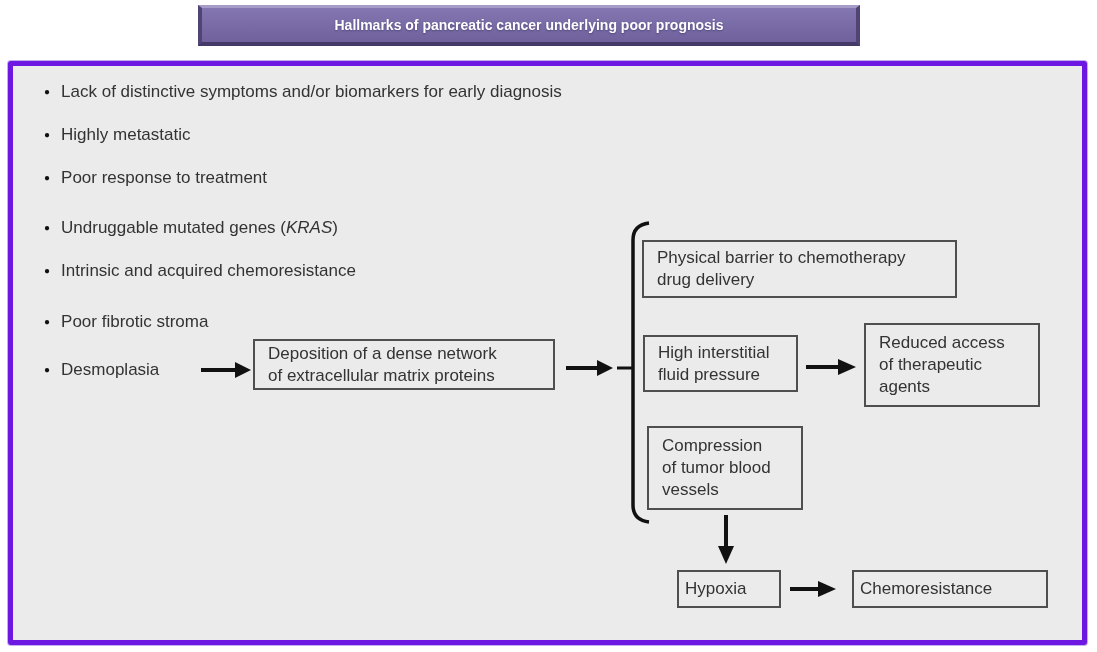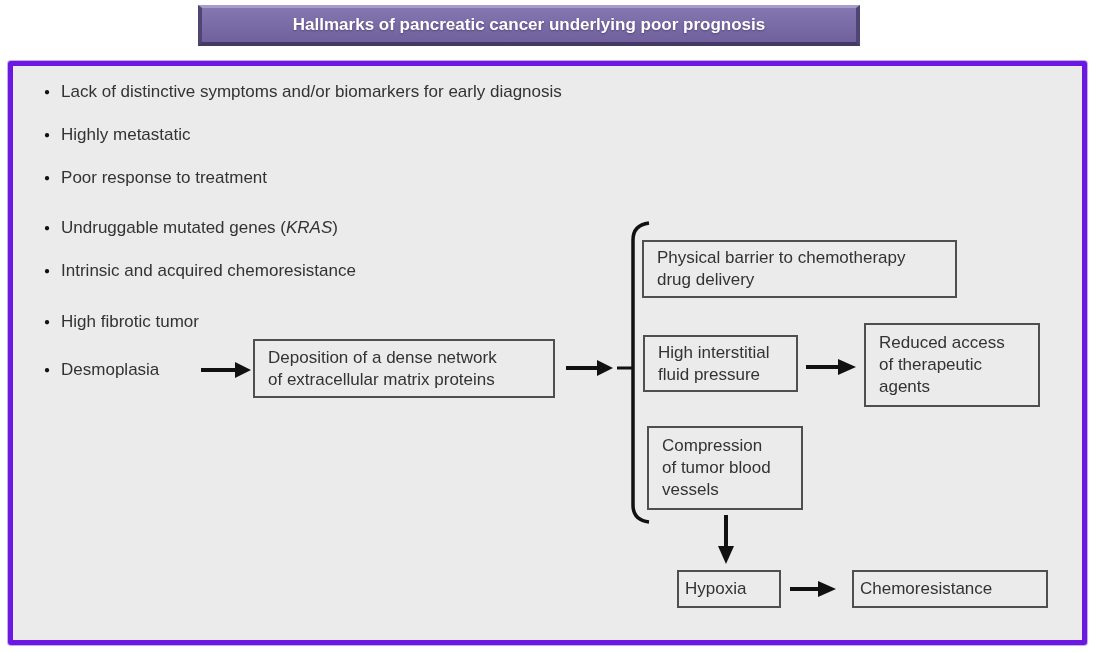--- a/index.html
+++ b/index.html
@@ -14,21 +14,21 @@
   
   #banner{
     position:absolute;left:198px;top:5px;width:662px;height:41px;
     box-sizing:border-box;
     background:linear-gradient(#8476b1,#70619d);
     border-top:3px solid #a79bc7;
     border-left:4px solid #504473;
     border-right:4px solid #504473;
     border-bottom:4px solid #443967;
     display:flex;align-items:center;justify-content:center;
-    color:#ffffff;font-size:17px;font-weight:bold;
+    color:#ffffff;font-size:14px;font-weight:bold;
     text-shadow:0 1px 2px rgba(40,30,70,.45);
     white-space:nowrap;
   }
   
   #panel{
     position:absolute;left:8px;top:61px;width:1079px;height:584px;
     box-sizing:border-box;
     border:5px solid #6d17e2;
     border-radius:3px;
     background:#ebebeb;
@@ -86,28 +86,28 @@
   <div class="bullet-item" style="top:217px">
     <span class="bullet-dot">●</span>
     <span class="bullet-text"><span>Undruggable mutated genes (</span><i>KRAS</i><span>)</span></span>
   </div>
   <div class="bullet-item" style="top:260px">
     <span class="bullet-dot">●</span>
     <span class="bullet-text">Intrinsic and acquired chemoresistance</span>
   </div>
   <div class="bullet-item" style="top:311px">
     <span class="bullet-dot">●</span>
-    <span class="bullet-text">High fibrotic tumor</span>
+    <span class="bullet-text">Poor fibrotic stroma</span>
   </div>
   <div class="bullet-item" style="top:359px">
     <span class="bullet-dot">●</span>
     <span class="bullet-text">Desmoplasia</span>
   </div>
 
-  <div class="fbox" style="left:253px;top:339px;width:302px;height:59px">
+  <div class="fbox" style="left:253px;top:339px;width:302px;height:51px">
     <div>Deposition of a dense network</div>
     <div>of extracellular matrix proteins</div>
   </div>
 
   <div class="fbox" style="left:642px;top:240px;width:315px;height:58px">
     <div>Physical barrier to chemotherapy</div>
     <div>drug delivery</div>
   </div>
 
   <div class="fbox" style="left:643px;top:335px;width:155px;height:57px">

